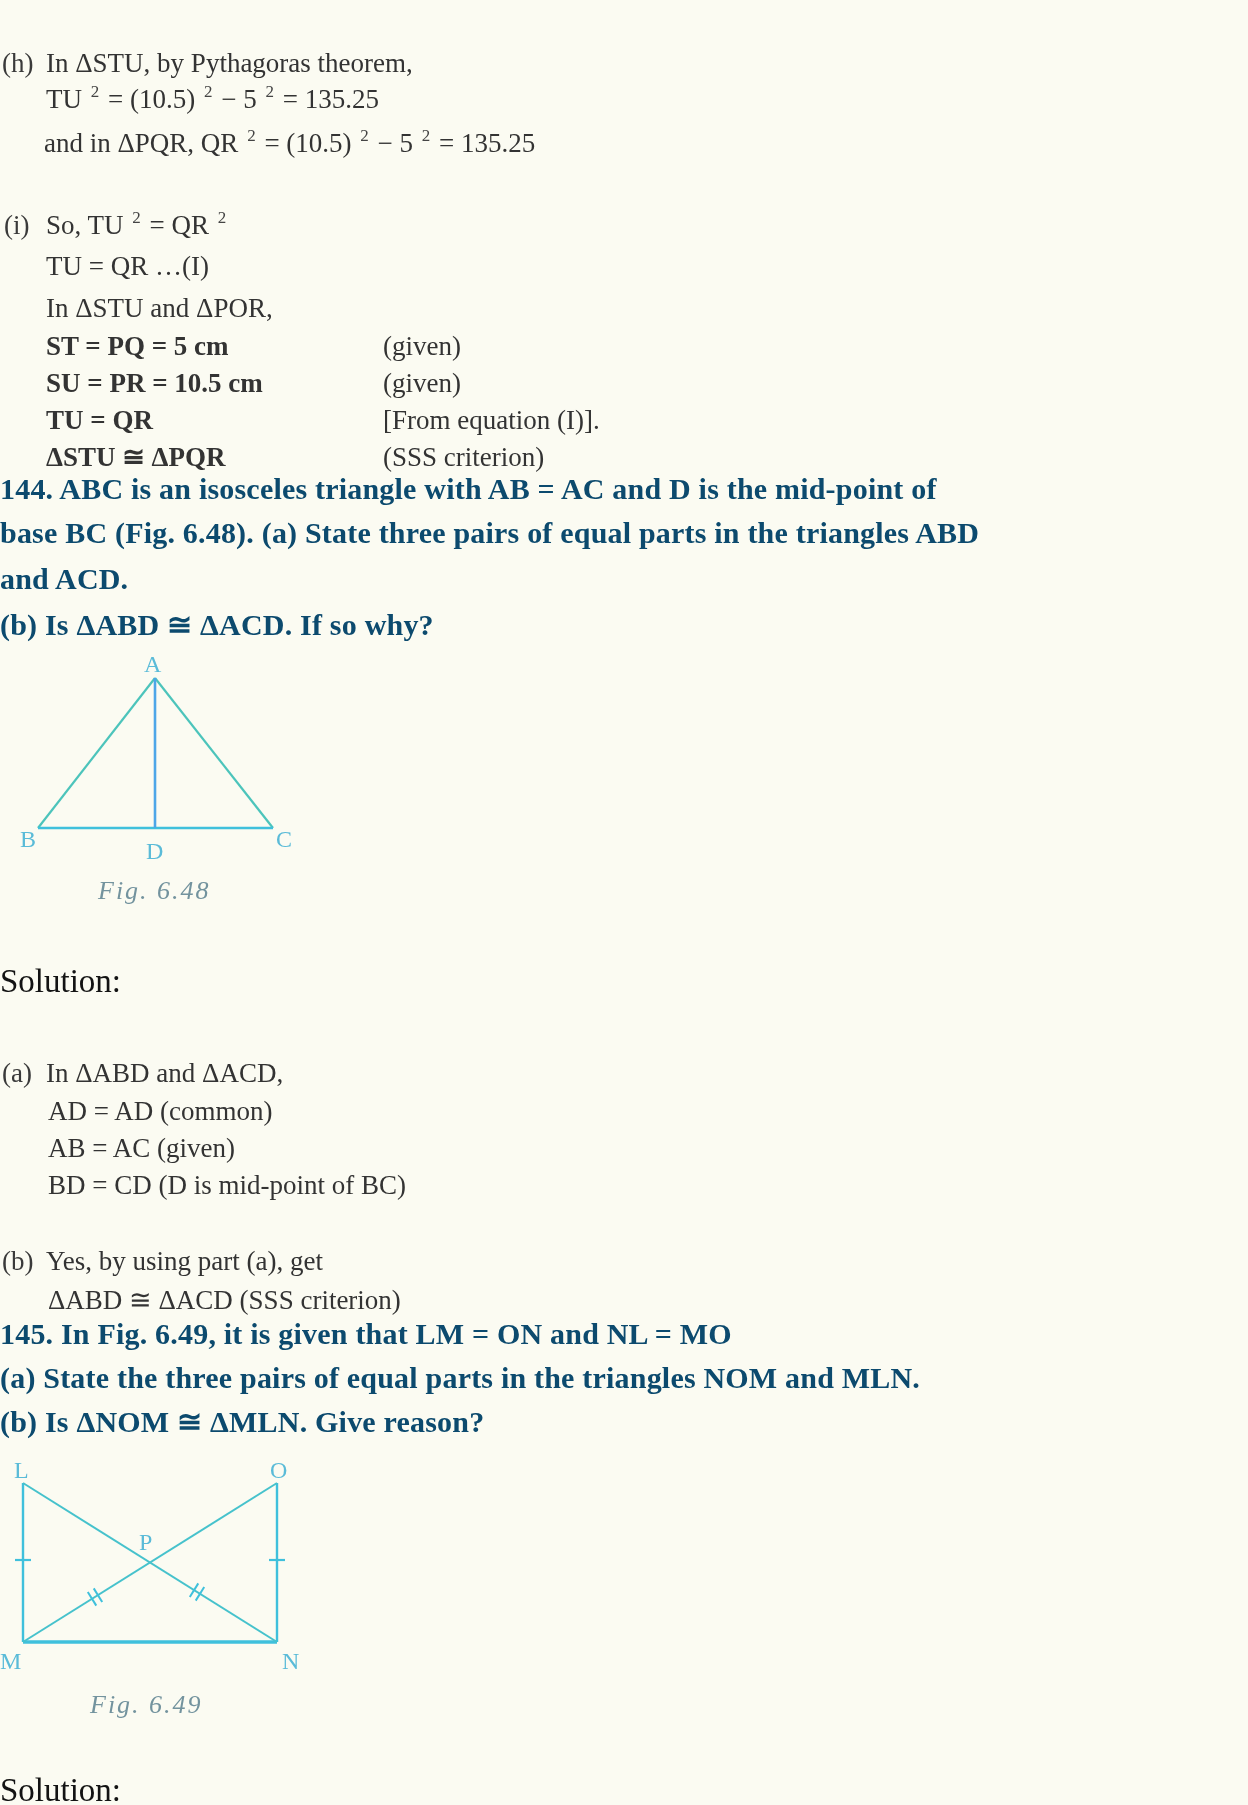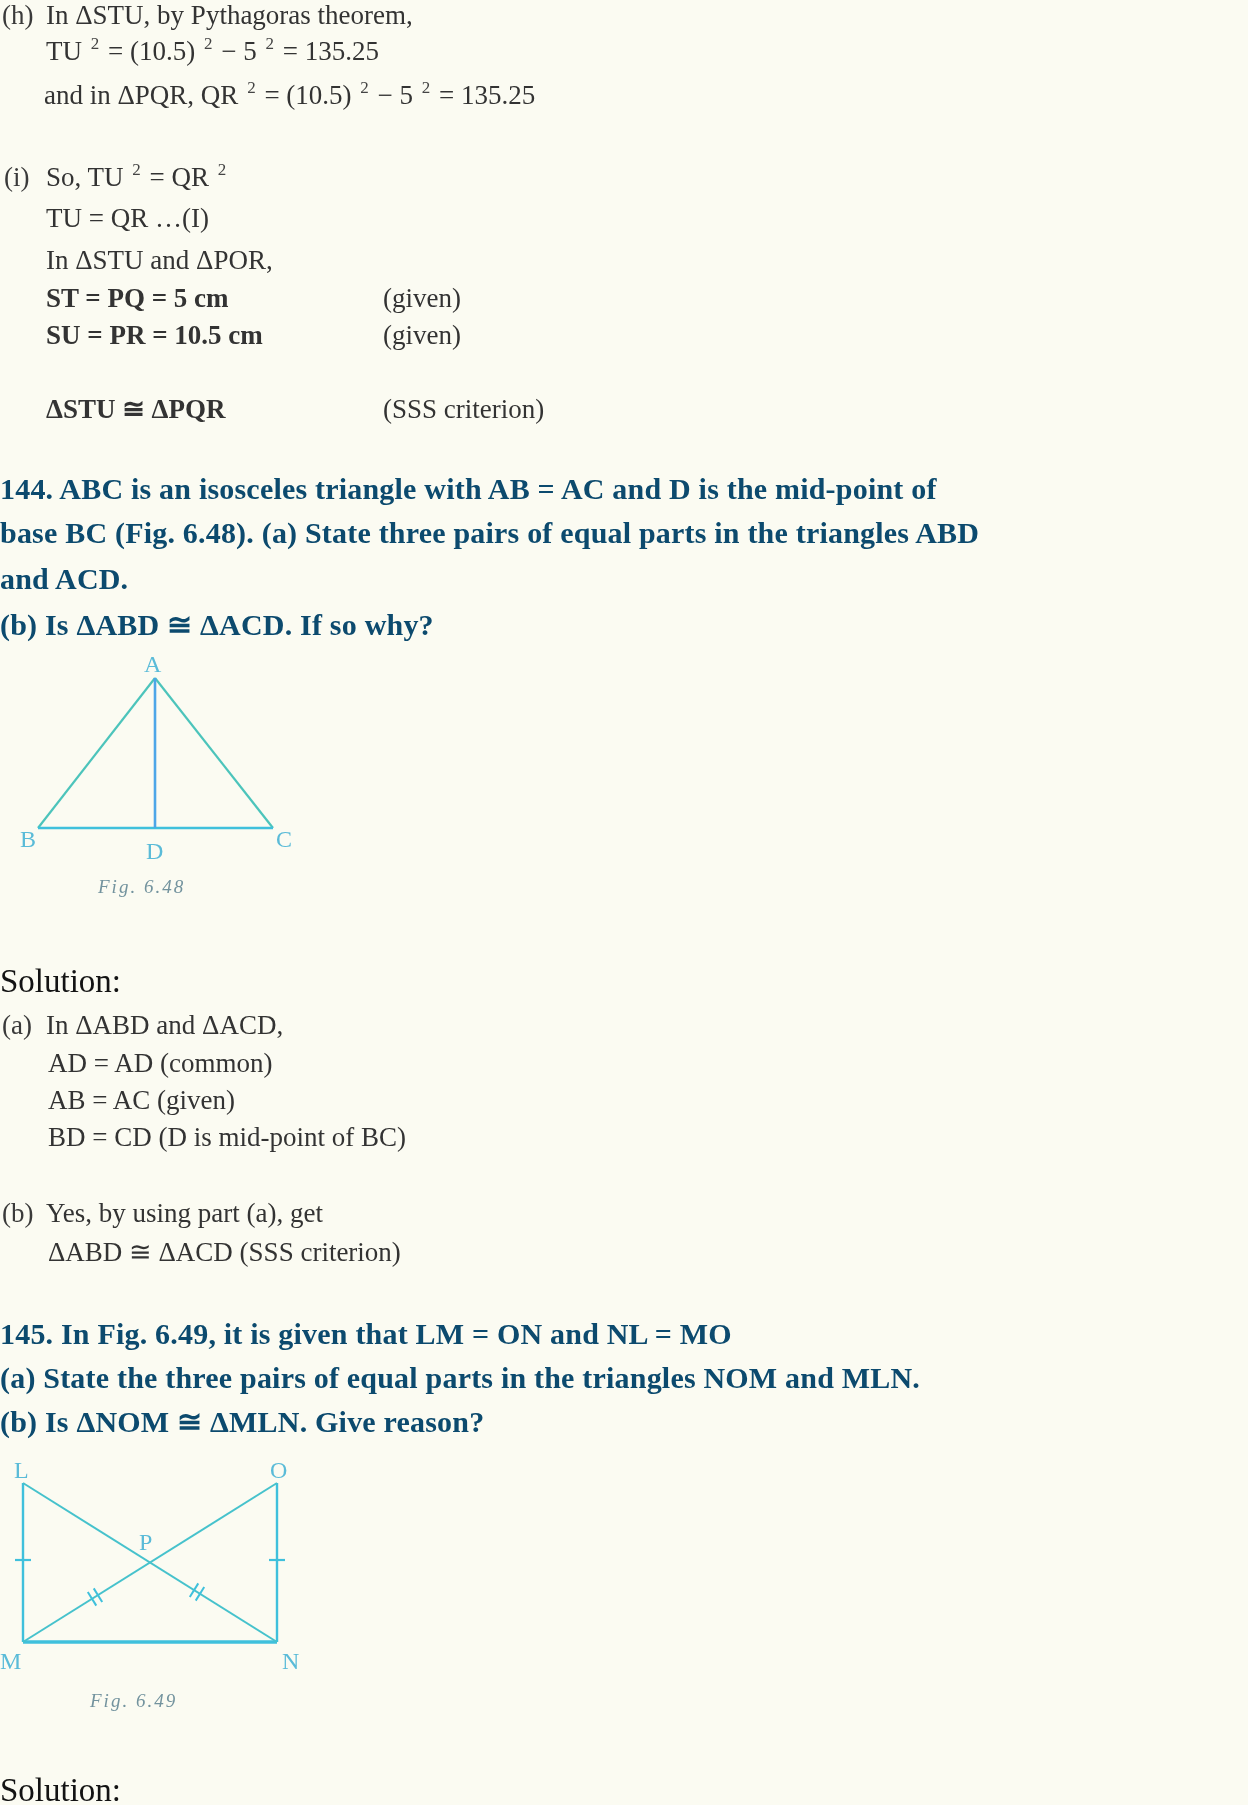--- a/index.html
+++ b/index.html
@@ -3,44 +3,45 @@
 <meta charset="utf-8">
 <style>
   html,body{margin:0;padding:0;}
   body{background:#fbfbf2;}
   #page{
     position:relative;width:1248px;height:1805px;overflow:hidden;
     background:#fbfbf2;
     font-family:"Liberation Serif","DejaVu Serif",serif;
     color:#2d2d2d;
   }
-  .ln{position:absolute;white-space:nowrap;font-size:27px;line-height:1.15;color:#333;}
+  .ln{position:absolute;white-space:nowrap;font-size:27px;line-height:1.15;color:#333;margin-top:48px;}
   .lbl{display:inline-block;width:44px;color:#3a3a3a;}
   .row-left{display:inline-block;width:337px;font-weight:bold;}
   .q{position:absolute;white-space:nowrap;font-size:30px;line-height:1.15;font-weight:bold;color:#0c4a6e;letter-spacing:0.2px;}
   .heading{position:absolute;white-space:nowrap;font-size:33px;font-weight:normal;color:#131313;}
-  .caption{position:absolute;white-space:nowrap;font-style:italic;font-size:19px;color:#73939e;letter-spacing:2px;}
+  .caption{position:absolute;white-space:nowrap;font-style:italic;font-size:26px;color:#73939e;letter-spacing:2px;}
   .sup{font-size:17px;position:relative;top:-11px;padding:0 2px;color:#444;}
   svg{position:absolute;}
   svg text{font-family:"Liberation Serif","DejaVu Serif",serif;font-size:24px;fill:#5abbd8;}
 </style>
 </head>
 <body>
 
 <div id="page">
 
   <div class="ln" style="top:0px;left:2px"><span class="lbl">(h)</span><span>In ΔSTU, by Pythagoras theorem,</span></div>
   <div class="ln supify" style="top:36px;left:46px">TU <span class="sup">2</span> = (10.5) <span class="sup">2</span> − 5 <span class="sup">2</span> = 135.25</div>
   <div class="ln supify" style="top:80px;left:44px">and in ΔPQR, QR <span class="sup">2</span> = (10.5) <span class="sup">2</span> − 5 <span class="sup">2</span> = 135.25</div>
 
   <div class="ln" style="top:162px;left:4px"><span class="lbl" style="width:42px">(i)</span><span class="supify">So, TU <span class="sup">2</span> = QR <span class="sup">2</span></span></div>
   <div class="ln" style="top:203px;left:46px">TU = QR …(I)</div>
   <div class="ln" style="top:245px;left:46px">In ΔSTU and ΔPOR,</div>
   <div class="ln" style="top:283px;left:46px"><span class="row-left">ST = PQ = 5 cm</span><span>(given)</span></div>
   <div class="ln" style="top:320px;left:46px"><span class="row-left">SU = PR = 10.5 cm</span><span>(given)</span></div>
+  <div class="ln" style="top:357px;left:46px"><span class="row-left">TU = QR</span><span>[From equation (I)].</span></div>
   <div class="ln" style="top:394px;left:46px"><span class="row-left">ΔSTU ≅ ΔPQR</span><span>(SSS criterion)</span></div>
 
   <div class="q" style="top:472px;left:0px">144. ABC is an isosceles triangle with AB = AC and D is the mid-point of</div>
   <div class="q" style="top:516px;left:0px">base BC (Fig. 6.48). (a) State three pairs of equal parts in the triangles ABD</div>
   <div class="q" style="top:562px;left:0px">and ACD.</div>
   <div class="q" style="top:608px;left:0px">(b) Is ΔABD ≅ ΔACD. If so why?</div>
 
   <svg style="left:0;top:645px" width="340" height="270" viewBox="0 0 340 270">
     <line x1="155" y1="33" x2="38" y2="183" stroke="#4cc4bb" stroke-width="2.2"></line>
     <line x1="155" y1="33" x2="273" y2="183" stroke="#4cc4bb" stroke-width="2.2"></line>

